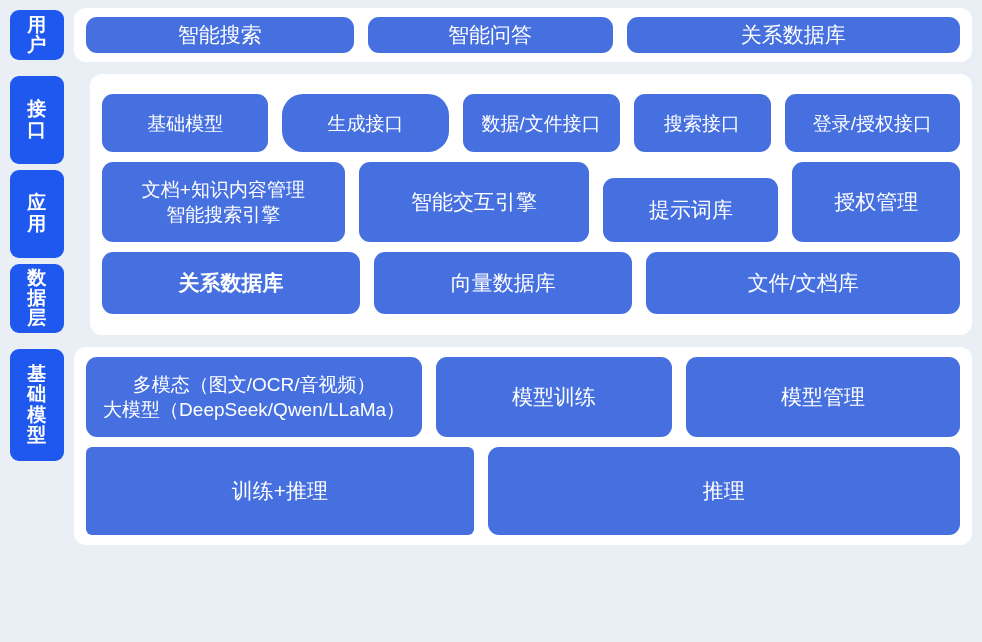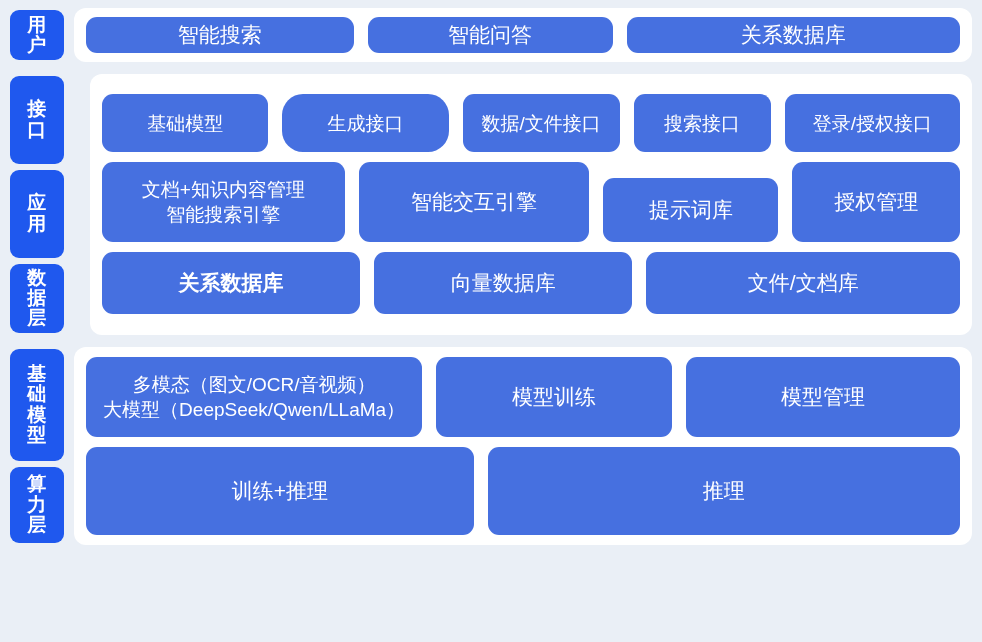--- a/index.html
+++ b/index.html
@@ -128,21 +128,21 @@
   .box-d3 { flex: 3.04; }
 
   
   .row-model { flex: 0 0 80px; }
   .box-m1 { flex: 3.49; }
   .box-m2 { flex: 2.42; }
   .box-m3 { flex: 2.83; }
 
   
   .row-power { flex: 0 0 88px; }
-  .box-w1 { flex: 3.93; }
+  .box-w1 { flex: 3.93; border-radius: 6px; }
   .box-w2 { flex: 4.81; }
 </style>
 </head>
 <body>
 
 <div id="diagram">
 
   <div class="band band-user">
     <div class="chips">
       <div class="chip chip-user">用户</div>
@@ -185,21 +185,20 @@
         <div class="box box-d2">向量数据库</div>
         <div class="box box-d3">文件/文档库</div>
       </div>
 
     </div>
   </div>
 
   <div class="band band-infra">
     <div class="chips">
       <div class="chip chip-model">基础模型</div>
-      <div class="chip chip-power">算力层</div>
     </div>
     <div class="card">
 
       <div class="row row-model">
         <div class="box box-sm box-m1">多模态（图文/OCR/音视频）
 大模型（DeepSeek/Qwen/LLaMa）</div>
         <div class="box box-m2">模型训练</div>
         <div class="box box-m3">模型管理</div>
       </div>
 

